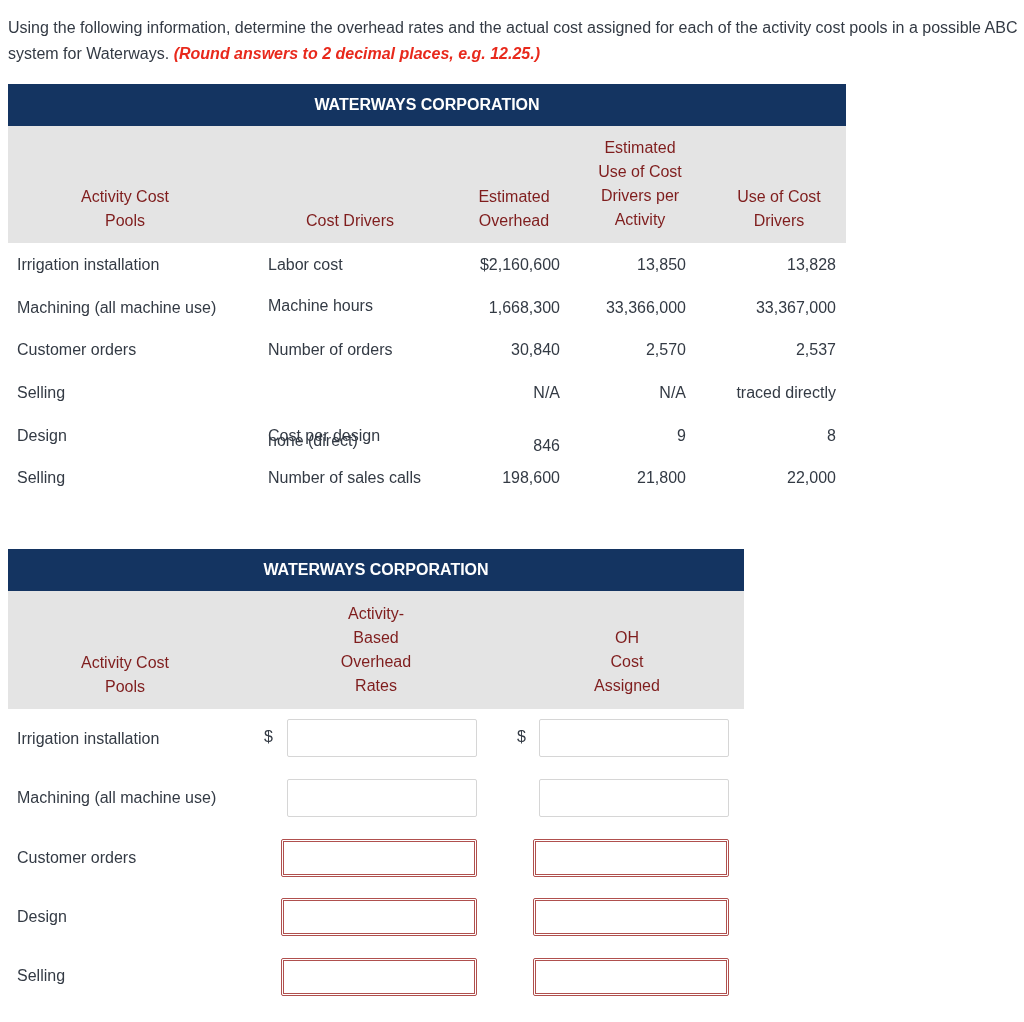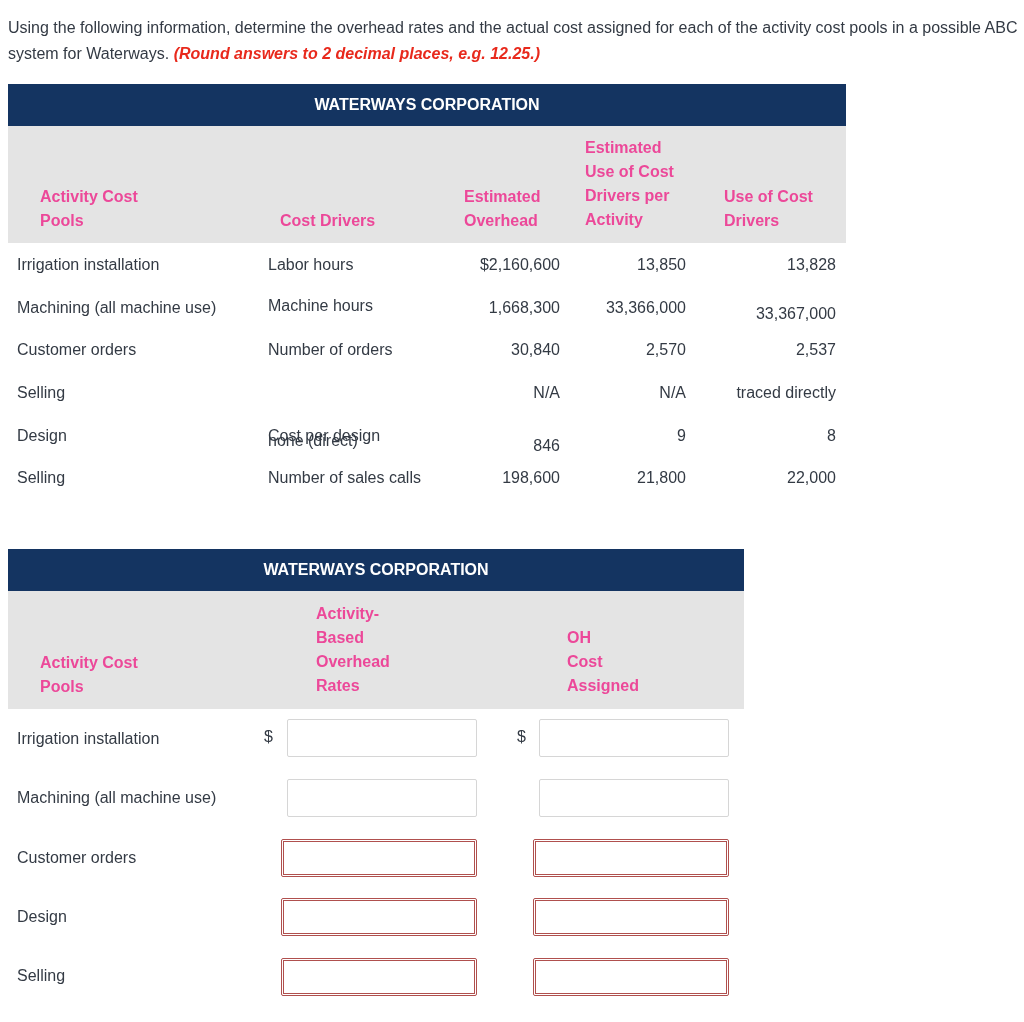--- a/index.html
+++ b/index.html
@@ -16,22 +16,22 @@
 
   .tbl-header {
     position: absolute; background: #143461; color: #ffffff;
     font-weight: bold; font-size: 16px; text-align: center;
     box-sizing: border-box;
   }
   .tbl-sub {
     position: absolute; background: #e4e4e4; box-sizing: border-box;
   }
   .hcell {
-    position: absolute; font-weight: bold;
-    font-size: 16px; line-height: 24px; color: #ec4899;
+    position: absolute; text-align: center; font-weight: normal;
+    font-size: 16px; line-height: 24px; color: #7f1d1d;
   }
   .cell {
     position: absolute; font-size: 16px; line-height: 20px; color: #333a44;
     white-space: nowrap;
   }
   .right { text-align: right; }
 
   .inp {
     position: absolute; box-sizing: border-box; height: 38px; width: 190px;
     border: 1px solid #d6d6d6; border-radius: 2px; background: #ffffff;
@@ -74,31 +74,31 @@
     <div>Drivers per</div>
     <div>Activity</div>
   </div>
   <div class="hcell" style="left:724px; top:185px; width:110px;">
     <div>Use of Cost</div>
     <div>Drivers</div>
   </div>
 
   <div>
     <div class="cell" style="left:17px; top:255px;">Irrigation installation</div>
-    <div class="cell" style="left:268px; top:255px;">Labor hours</div>
+    <div class="cell" style="left:268px; top:255px;">Labor cost</div>
     <div class="cell right" style="left:430px; width:130px; top:255px;">$2,160,600</div>
     <div class="cell right" style="left:566px; width:120px; top:255px;">13,850</div>
     <div class="cell right" style="left:700px; width:136px; top:255px;">13,828</div>
   </div>
   <div>
     <div class="cell" style="left:17px; top:298px;">Machining (all machine use)</div>
     <div class="cell" style="left:268px; top:296px;">Machine hours</div>
     <div class="cell right" style="left:430px; width:130px; top:298px;">1,668,300</div>
     <div class="cell right" style="left:566px; width:120px; top:298px;">33,366,000</div>
-    <div class="cell right" style="left:700px; width:136px; top:298px;margin-top:6px;">33,367,000</div>
+    <div class="cell right" style="left:700px; width:136px; top:298px;">33,367,000</div>
   </div>
   <div>
     <div class="cell" style="left:17px; top:340px;">Customer orders</div>
     <div class="cell" style="left:268px; top:340px;">Number of orders</div>
     <div class="cell right" style="left:430px; width:130px; top:340px;">30,840</div>
     <div class="cell right" style="left:566px; width:120px; top:340px;">2,570</div>
     <div class="cell right" style="left:700px; width:136px; top:340px;">2,537</div>
   </div>
   <div>
     <div class="cell" style="left:17px; top:383px;">Selling</div>

